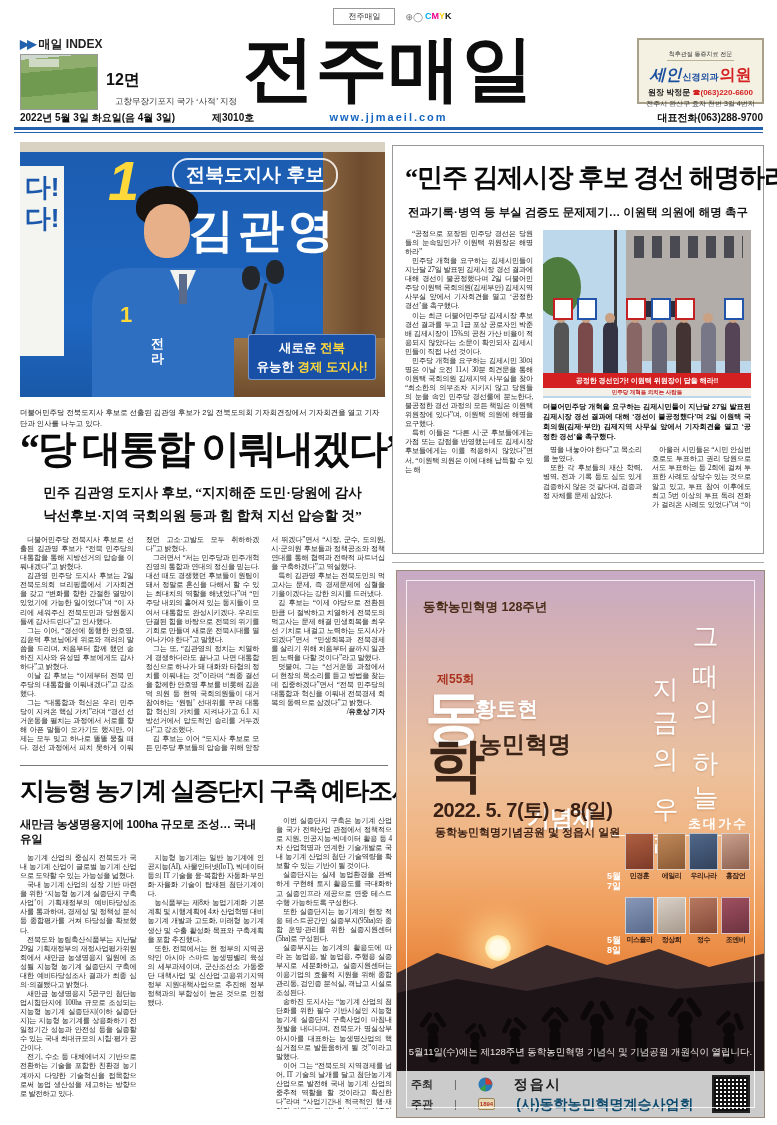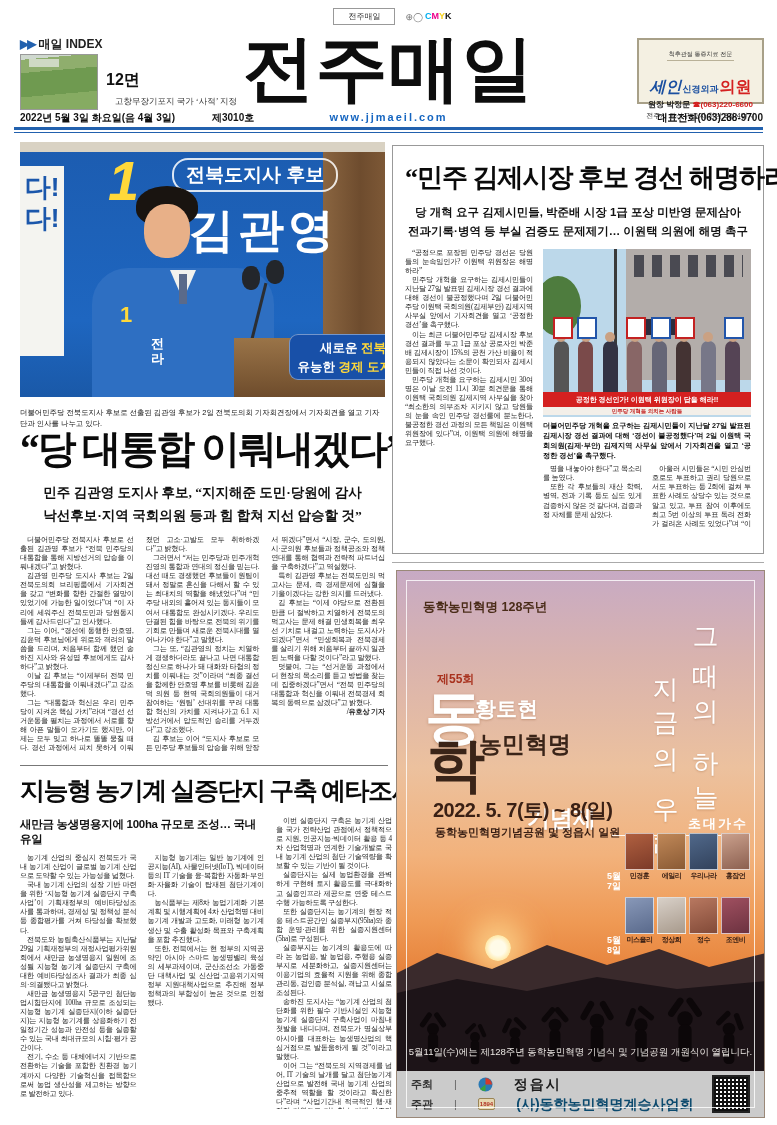--- a/index.html
+++ b/index.html
@@ -22,21 +22,21 @@
     background:linear-gradient(175deg,#cfd8cf 0 8%,#8fae6d 8% 30%,#6f9a50 30% 70%,#86ab62 70%);}
   .idx-thumb:after{content:"";position:absolute;left:8px;top:4px;width:30px;height:8px;background:#dfe3da;opacity:.8;}
   .idx-page{position:absolute;left:86px;top:34px;font-size:16px;font-weight:800;color:#111;}
   .idx-story{position:absolute;left:86px;top:60px;width:140px;font-size:8.5px;color:#333;
     font-family:"Liberation Serif",serif;text-align:center;}
   .logo{position:absolute;left:0;right:0;top:30px;text-align:center;font-size:72px;line-height:76px;
     font-weight:900;color:#0d0d0d;letter-spacing:1px;font-family:"Liberation Sans",sans-serif;}
   .ad{position:absolute;left:637px;top:38px;width:127px;height:66px;border:2px solid #a8a088;
     background:#f4f0e2;box-sizing:border-box;text-align:center;padding-top:2px;}
   .ad-tag{font-size:6px;color:#333;border-bottom:1px solid #b9b198;display:inline-block;padding:0 2px 1px;}
-  .ad-name{margin-top:17px;line-height:18px;white-space:nowrap;text-align:center;}
+  .ad-name{margin-top:5px;line-height:18px;white-space:nowrap;text-align:center;}
   .ad-name .blue{color:#1a4fa0;font-weight:900;font-size:16px;font-style:italic;}
   .ad-name .mid{color:#1a4fa0;font-size:9px;font-weight:700;margin:0 1px;}
   .ad-name .red{color:#d42020;font-weight:900;font-size:16px;}
   .ad-dir{font-size:8px;color:#222;font-weight:700;margin-top:1px;}
   .ad-dir .red{color:#d42020;}
   .ad-addr{font-size:7px;color:#333;margin-top:1px;}
 
   .daterow{position:absolute;top:111px;left:0;right:0;height:14px;font-size:10px;color:#111;}
   .d-date{position:absolute;left:20px;font-weight:700;}
   .d-issue{position:absolute;left:212px;font-weight:700;}
@@ -74,22 +74,22 @@
   .lp-tie{position:absolute;left:159px;top:132px;width:8px;height:30px;background:#5a6a8a;}
   .lp-jnum{position:absolute;left:100px;top:160px;color:#ffd83a;font-size:22px;font-weight:900;}
   .lp-jtext{position:absolute;left:128px;top:186px;color:#fff;font-size:13px;font-weight:800;
     writing-mode:vertical-rl;letter-spacing:2px;}
   .lp-mic1,.lp-mic2{position:absolute;width:18px;height:24px;background:#23262b;border-radius:45%;}
   .lp-mic1{left:222px;top:124px;} .lp-mic2{left:246px;top:118px;}
   .lp-stand{position:absolute;left:236px;top:140px;width:3px;height:70px;background:#2b2e33;transform:rotate(14deg);}
   .lp-podium{position:absolute;left:214px;top:196px;right:0;bottom:0;
     background:linear-gradient(180deg,#9a7448,#6e4c2c);}
   .lp-sign{position:absolute;left:228px;top:192px;width:128px;height:46px;background:#1850a8;
-    border:1px solid rgba(255,255,255,.4);border-radius:9px;text-align:center;color:#fff;
-    font-weight:800;font-size:12.5px;line-height:1.55;padding-top:4px;box-sizing:border-box;margin-left:41px;}
+    border:1px solid rgba(255,255,255,.4);border-radius:3px;text-align:center;color:#fff;
+    font-weight:800;font-size:12.5px;line-height:1.55;padding-top:4px;box-sizing:border-box;}
   .lp-sign .yel{color:#ffd83a;}
   .lead-cap{position:absolute;left:20px;top:401px;width:365px;}
   .lead-hl{position:absolute;left:20px;top:422px;width:365px;margin:0;text-align:center;
     font-family:"Liberation Serif",serif;font-size:39px;font-weight:900;letter-spacing:-2px;
     color:#0a0a0a;white-space:nowrap;}
   .lead-sub{position:absolute;left:20px;top:482px;width:365px;text-align:center;
     font-family:"Liberation Serif",serif;font-weight:700;font-size:13.5px;line-height:1.7;color:#111;}
   .lead-body{position:absolute;left:20px;top:536px;width:365px;height:224px;
     column-count:3;column-gap:12px;column-fill:auto;overflow:hidden;}
 
@@ -264,29 +264,29 @@
     <p>김 후보는 이어 “도지사 후보로 모든 민주당 후보들의 압승을 위해 앞장서 뛰겠다”면서 “시장, 군수, 도의원, 시·군의원 후보들과 정책공조와 정책연대를 통해 협력과 전략적 파트너십을 구축하겠다”고 역설했다.</p>
     <p>특히 김관영 후보는 전북도민의 먹고사는 문제, 즉 경제문제에 심혈을 기울이겠다는 강한 의지를 드러냈다.</p>
     <p>김 후보는 “이제 야당으로 전환된 만큼 더 절박하고 치열하게 전북도의 먹고사는 문제 해결 민생회복을 최우선 기치로 내걸고 노력하는 도지사가 되겠다”면서 “민생회복과 전북경제를 살리기 위해 처음부터 끝까지 일관된 노력을 다할 것이다”라고 말했다.</p>
     <p>덧붙여, 그는 “선거운동 과정에서 더 현장의 목소리를 듣고 방법을 찾는데 집중하겠다”면서 “전북 민주당의 대통합과 혁신을 이뤄내 전북경제 회복의 동력으로 삼겠다”고 밝혔다.</p>
     <p class="byline">/유호상 기자</p>
   </div>
 
   <div class="kimje">
     <h2>“민주 김제시장 후보 경선 해명하라”</h2>
     <div class="ksub">
-      <div>당 개혁 요구 김제시민들, 박준배 시장 1급 포상 미반영 문제삼아</div>
       <div>전과기록·병역 등 부실 검증도 문제제기… 이원택 의원에 해명 촉구</div>
     </div>
     <div class="krow">
       <div class="kcol1 nbody">
         <p>“공정으로 포장된 민주당 경선은 당원들의 눈속임인가? 이원택 위원장은 해명하라”</p>
         <p>민주당 개혁을 요구하는 김제시민들이 지난달 27일 발표된 김제시장 경선 결과에 대해 경선이 불공정했다며 2일 더불어민주당 이원택 국회의원(김제부안) 김제지역 사무실 앞에서 기자회견을 열고 ‘공정한 경선’을 촉구했다.</p>
         <p>이는 최근 더불어민주당 김제시장 후보 경선 결과를 두고 1급 포상 공로자인 박준배 김제시장이 15%의 공천 가산 비율이 적용되지 않았다는 소문이 확인되자 김제시민들이 직접 나선 것이다.</p>
         <p>민주당 개혁을 요구하는 김제시민 30여 명은 이날 오전 11시 30분 회견문을 통해 이원택 국회의원 김제지역 사무실을 찾아 “최소한의 의무조차 지키지 않고 당원들의 눈을 속인 민주당 경선룰에 분노한다, 불공정한 경선 과정의 모든 책임은 이원택 위원장에 있다”며, 이원택 의원에 해명을 요구했다.</p>
+        <p>특히 이들은 “다른 시·군 후보들에게는 가점 또는 감점을 반영했는데도 김제시장 후보들에게는 이를 적용하지 않았다”면서, “이원택 의원은 이에 대해 납득할 수 있는 해</p>
       </div>
       <div class="kright">
         <div class="photo2">
           <div class="p2-bldg"></div>
           <div class="p2-tree"></div>
           <div class="p2-pole"></div>
           <div class="p2-awning"></div>
           <div class="p2-people">
             <div class="p2-person" style="background:#555">
                 <div class="p2-sign"></div>

